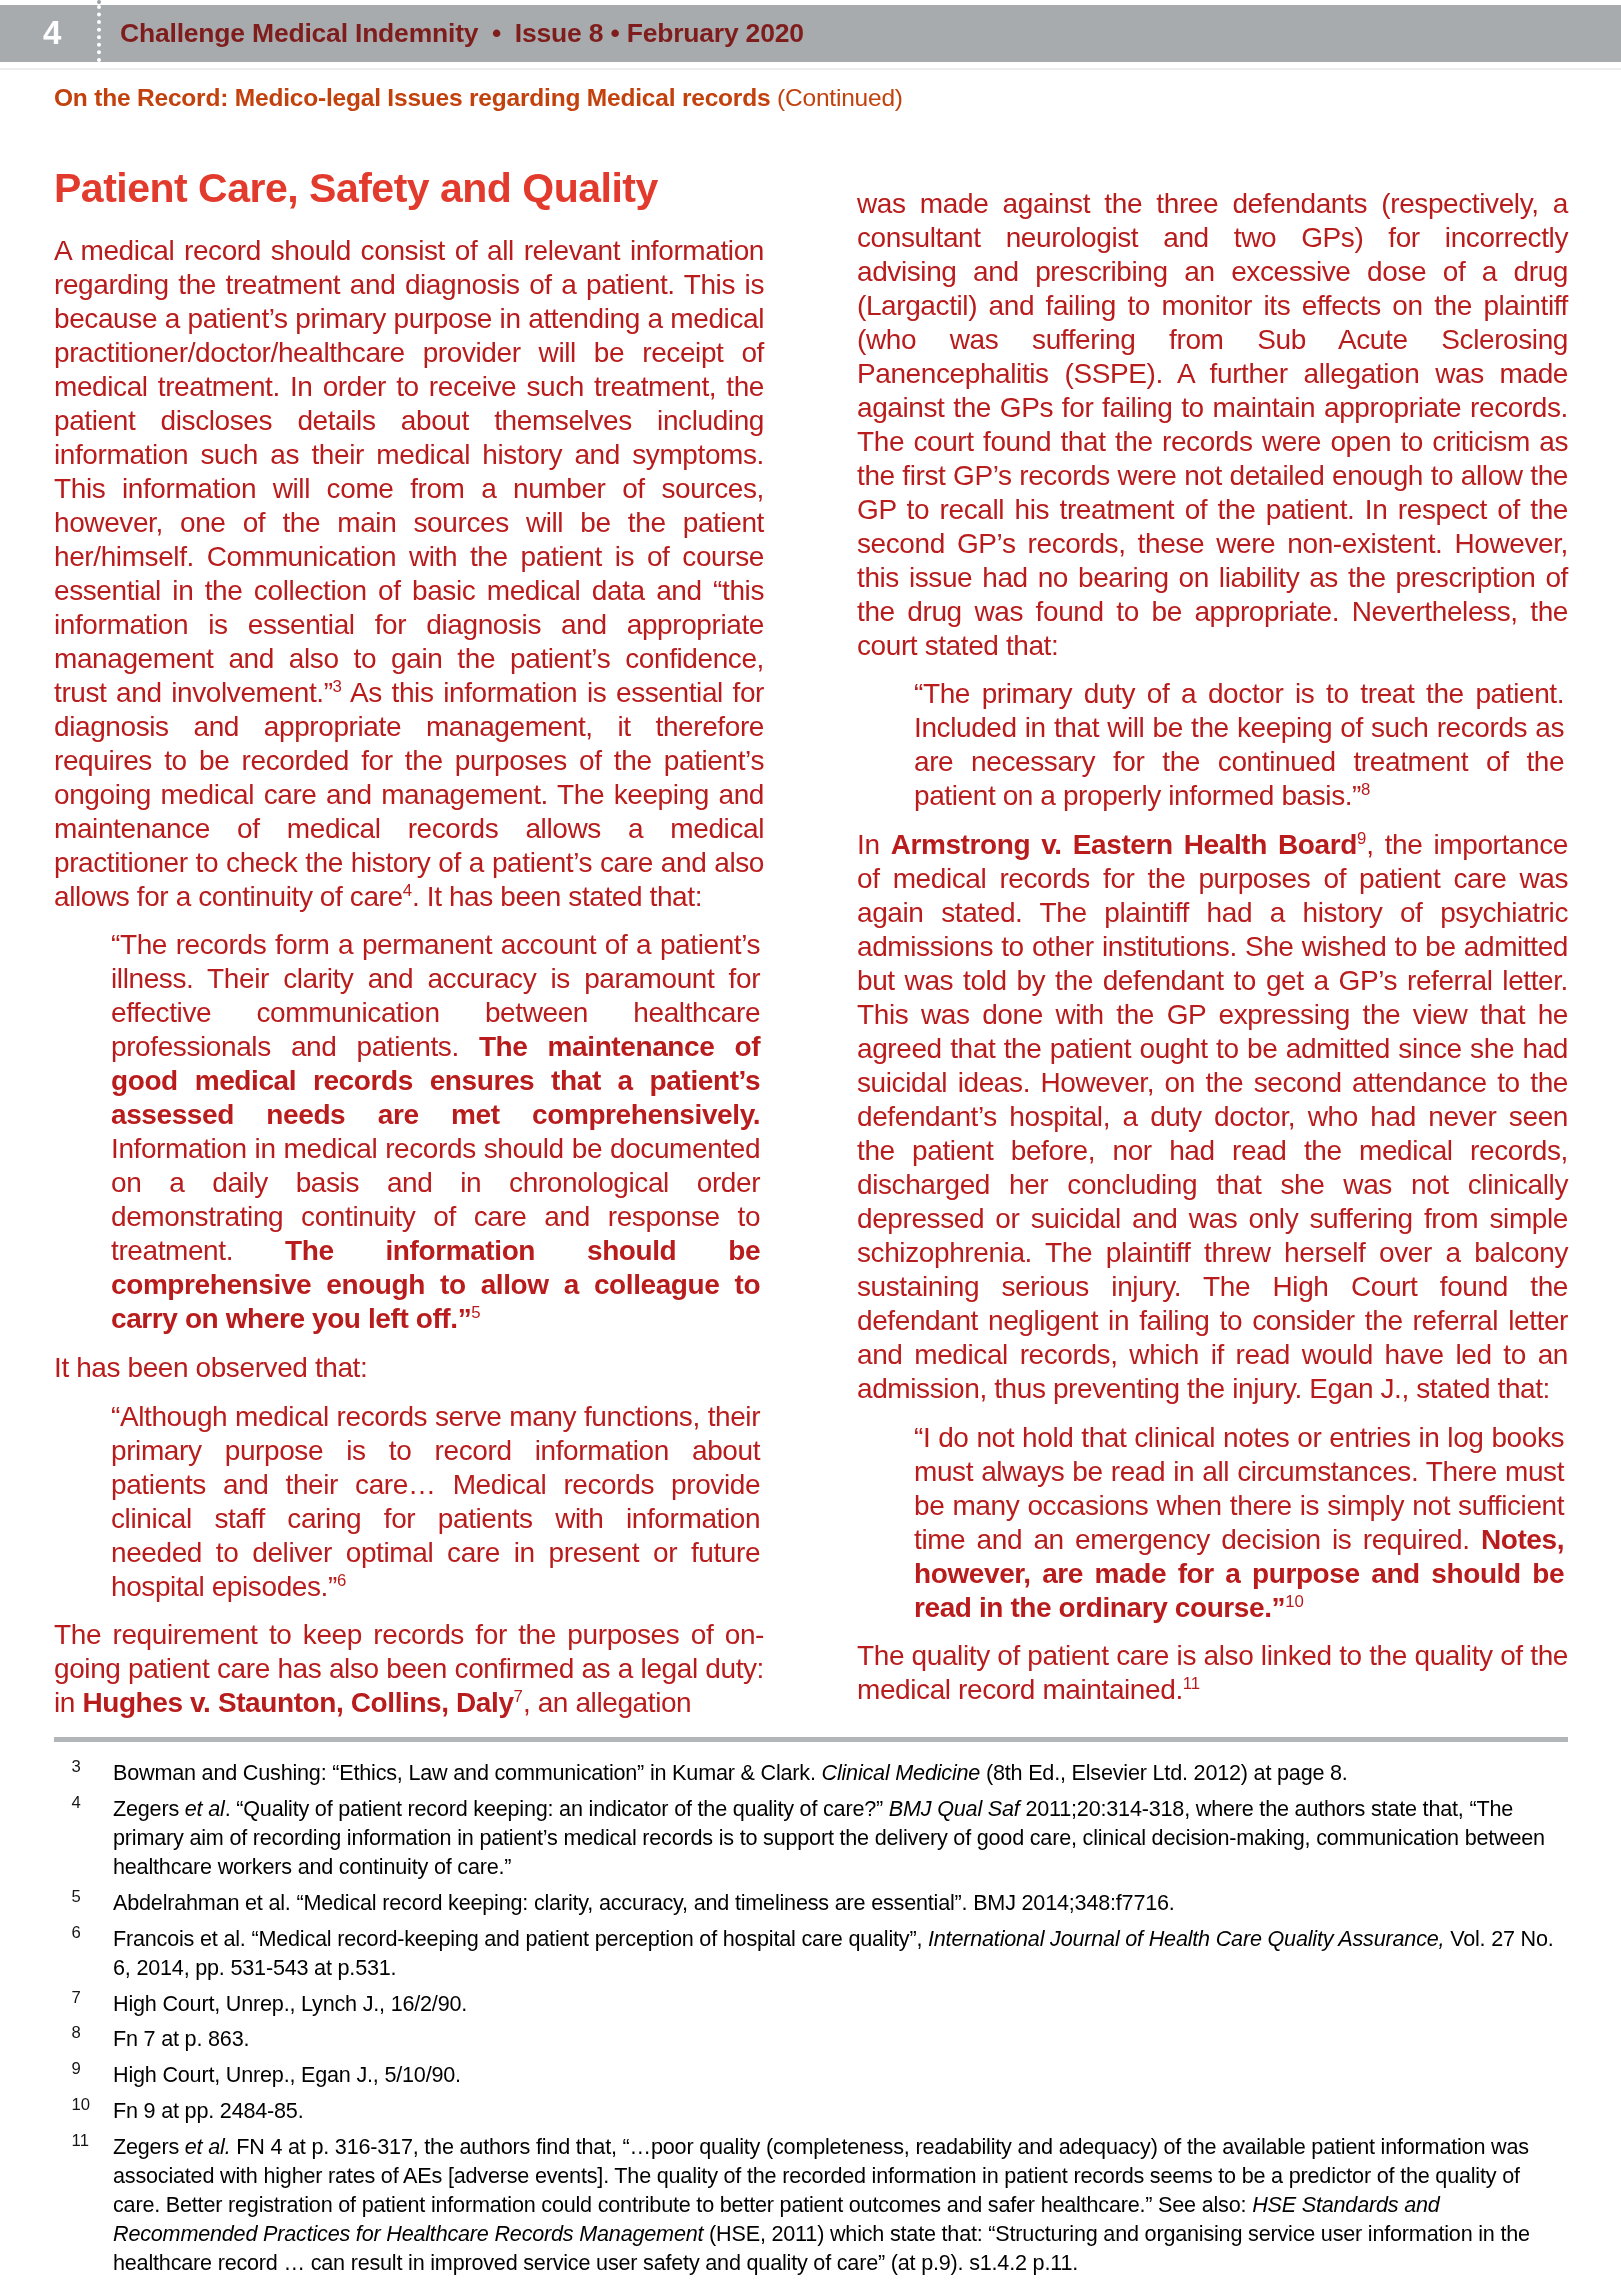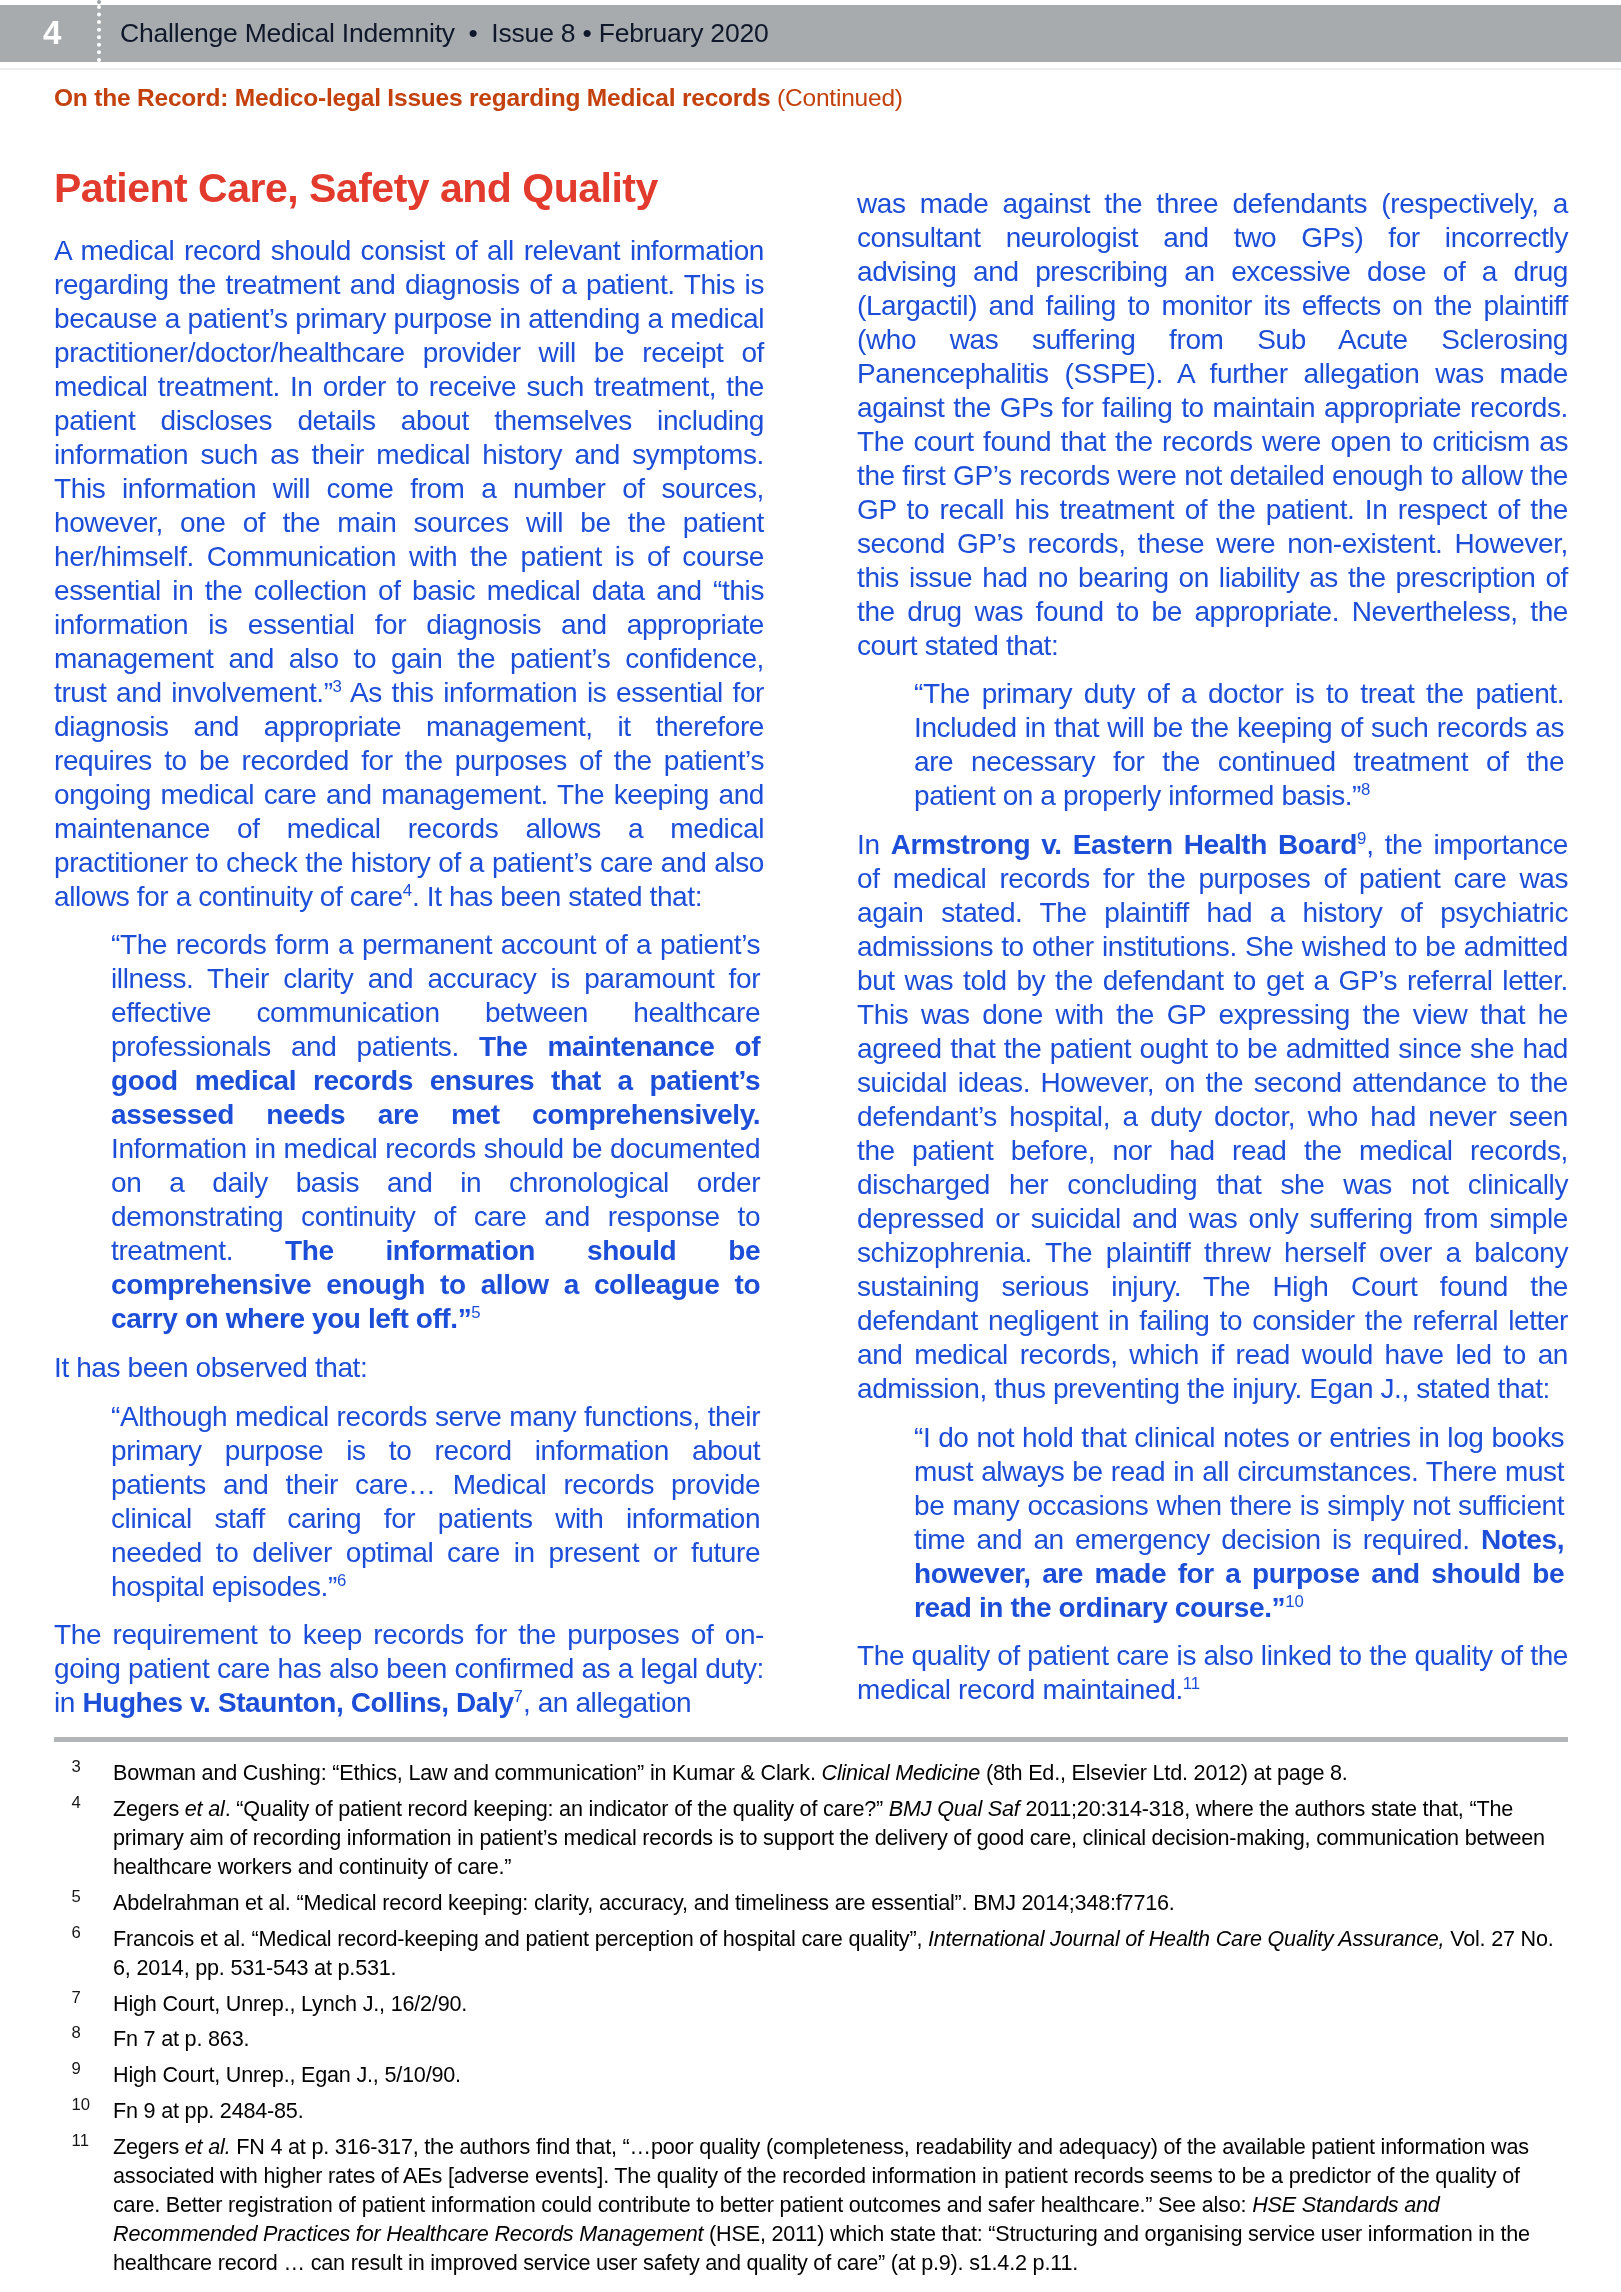--- a/index.html
+++ b/index.html
@@ -27,21 +27,21 @@
   .dots-white{
     position:absolute;left:97px;top:0;height:100%;
     border-left:4.9px dotted #ffffff;
   }
   .dots-gray{
     position:absolute;left:97px;top:0;height:6.9px;
     border-left:4.9px dotted #9aa0a3;
   }
   .band-title{
     position:absolute;left:120px;top:50%;transform:translateY(-50%);
-    color:#0f172a;font-size:26.5px;font-weight:normal;white-space:nowrap;
+    color:#7f1d1d;font-size:26.5px;font-weight:bold;white-space:nowrap;
     letter-spacing:-0.2px;
   }
   .band-title .sep{margin:0 13.7px;}
   .band-underline{
     position:absolute;left:0;right:0;top:68px;height:2px;background:#ededed;
   }
   
   .kicker{
     position:absolute;left:54px;top:84px;width:1514px;
     font-size:24.5px;font-weight:bold;letter-spacing:-0.2px;color:#c2410c;
@@ -57,21 +57,21 @@
   h1.section{
     margin:0 0 23.5px 0;
     font-size:41px;line-height:43px;font-weight:bold;
     color:#e23b2d;letter-spacing:-0.5px;
   }
   .col p, .col blockquote{
     margin:0 0 14.7px 0;
     font-size:28px;line-height:34px;
     text-align:justify;
     letter-spacing:-0.4px;
-    color:#1d4ed8;
+    color:#b91c1c;
   }
   .col blockquote{
     margin-left:57px;margin-right:3.9px;
   }
   .col p:last-child, .col blockquote:last-child{margin-bottom:0;}
   sup{
     font-size:0.6em;line-height:0;vertical-align:super;
     letter-spacing:0;
   }
   

